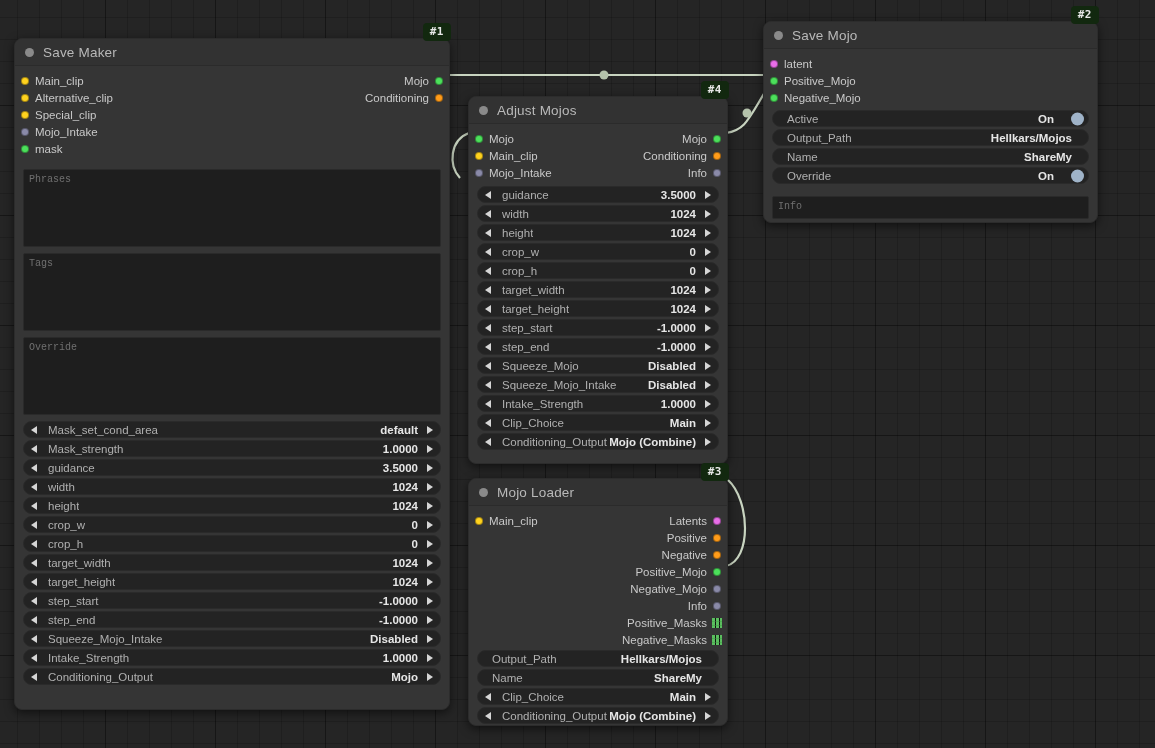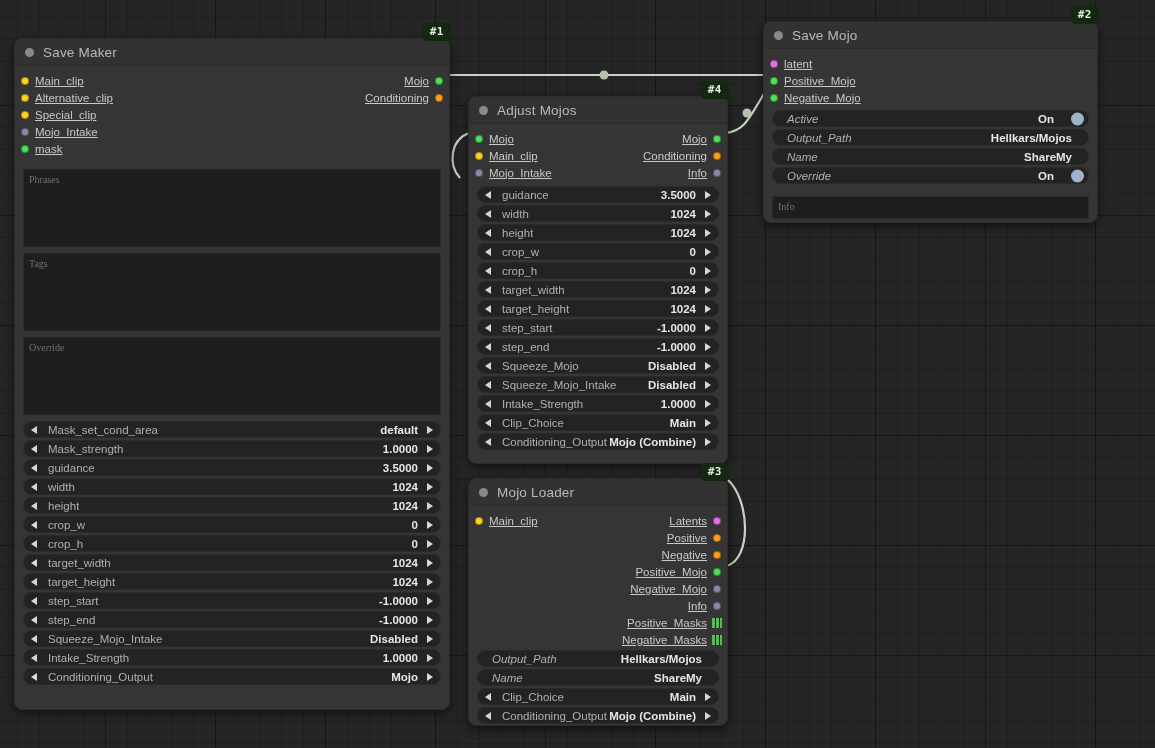--- a/index.html
+++ b/index.html
@@ -41,21 +41,21 @@
   .badge{
     position:absolute;top:-16px;right:-2px;
     background:#12280f;color:#e8e8e8;
     font-size:11px;font-weight:bold;
     padding:2px 7px 3px;border-radius:4px;
     font-family:"DejaVu Sans Mono", monospace;
     letter-spacing:.5px;
   }
   .body{padding:6px 0 8px;}
 
-  .slot-row{height:17px;display:flex;align-items:center;position:relative;font-size:11.5px;color:#c9c9c9;text-decoration:underline;}
+  .slot-row{height:17px;display:flex;align-items:center;position:relative;font-size:11.5px;color:#c9c9c9;}
   .slot-row.in{padding-left:20px;}
   .slot-row.out{justify-content:flex-end;padding-right:20px;}
   .dot{
     position:absolute;width:8px;height:8px;border-radius:50%;top:50%;
     transform:translateY(-50%);
     border:1px solid rgba(0,0,0,.35);box-sizing:border-box;
   }
   .dot.left{left:6px;}
   .dot.right{right:6px;}
   .gridsock{
@@ -82,31 +82,31 @@
     border:1px solid #2a2a2a;
   }
   .widget .wname{color:#b0b0b0;padding-left:8px;white-space:nowrap;overflow:hidden;}
   .widget.arrowed .wname{padding-left:24px;}
   .widget .wval{margin-left:auto;color:#e6e6e6;font-weight:bold;padding-right:16px;white-space:nowrap;}
   .widget.arrowed .wval{padding-right:22px;}
   .arr{position:absolute;top:50%;transform:translateY(-50%);width:0;height:0;
        border-top:4.5px solid transparent;border-bottom:4.5px solid transparent;}
   .arr.l{left:7px;border-right:6px solid #d6d6d6;}
   .arr.r{right:7px;border-left:6px solid #d6d6d6;}
-  .widget.centered .wname{flex:0 0 auto;padding-left:14px;font-style:italic;}
+  .widget.centered .wname{flex:0 0 auto;padding-left:14px;}
   .toggle{
     position:absolute;right:4px;top:50%;transform:translateY(-50%);
     width:13px;height:13px;border-radius:50%;background:#9fb3c8;
   }
   .widget.withtoggle .wval{padding-right:34px;}
 
   .textarea{
     margin:6px 8px;background:#1e1e1e;border:1px solid #2a2a2a;
     border-radius:2px;box-sizing:border-box;
-    font-family:Liberation Serif, serif;
+    font-family:Liberation Mono, monospace;
     font-size:10px;color:#6f6f6f;padding:4px 5px;
     overflow:hidden;
   }
   .spacer{height:6px;}
 </style>
 </head>
 <body>
 
 <div id="canvas"></div>
 

